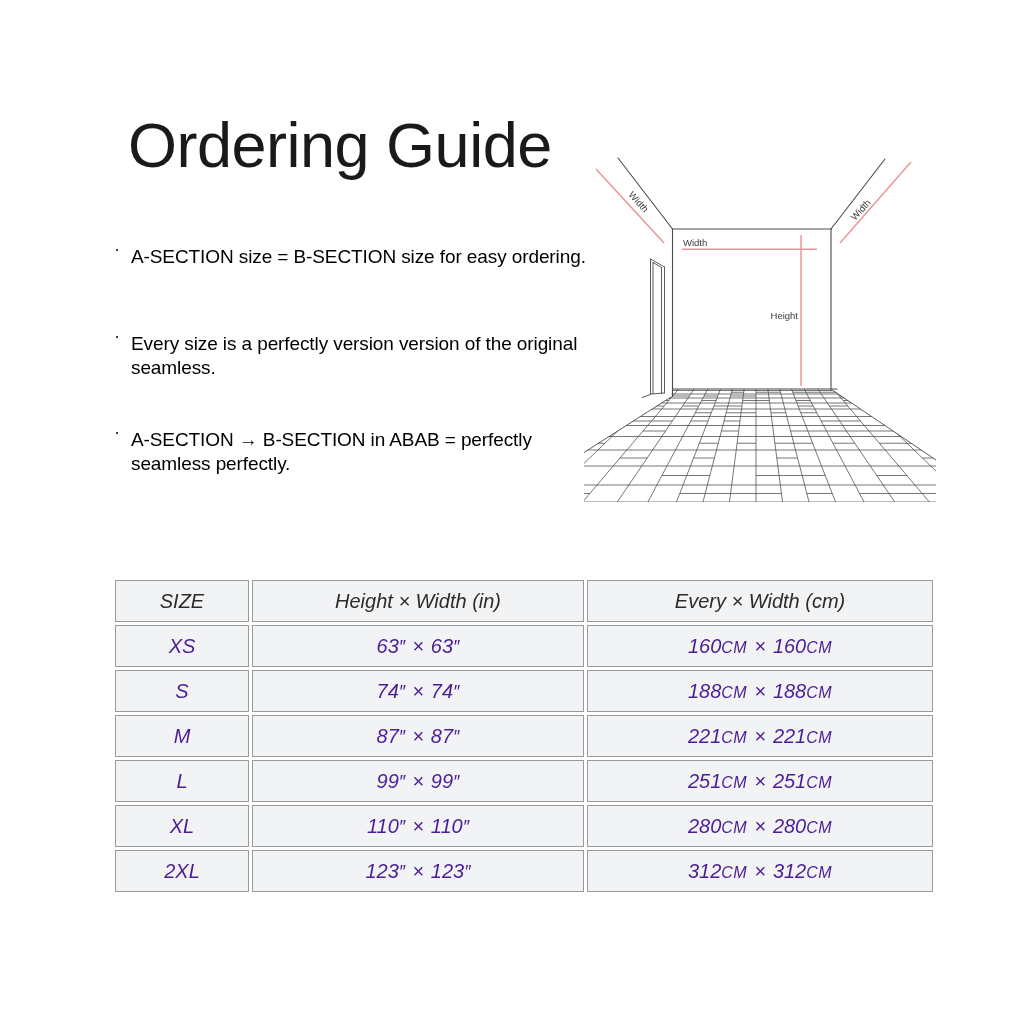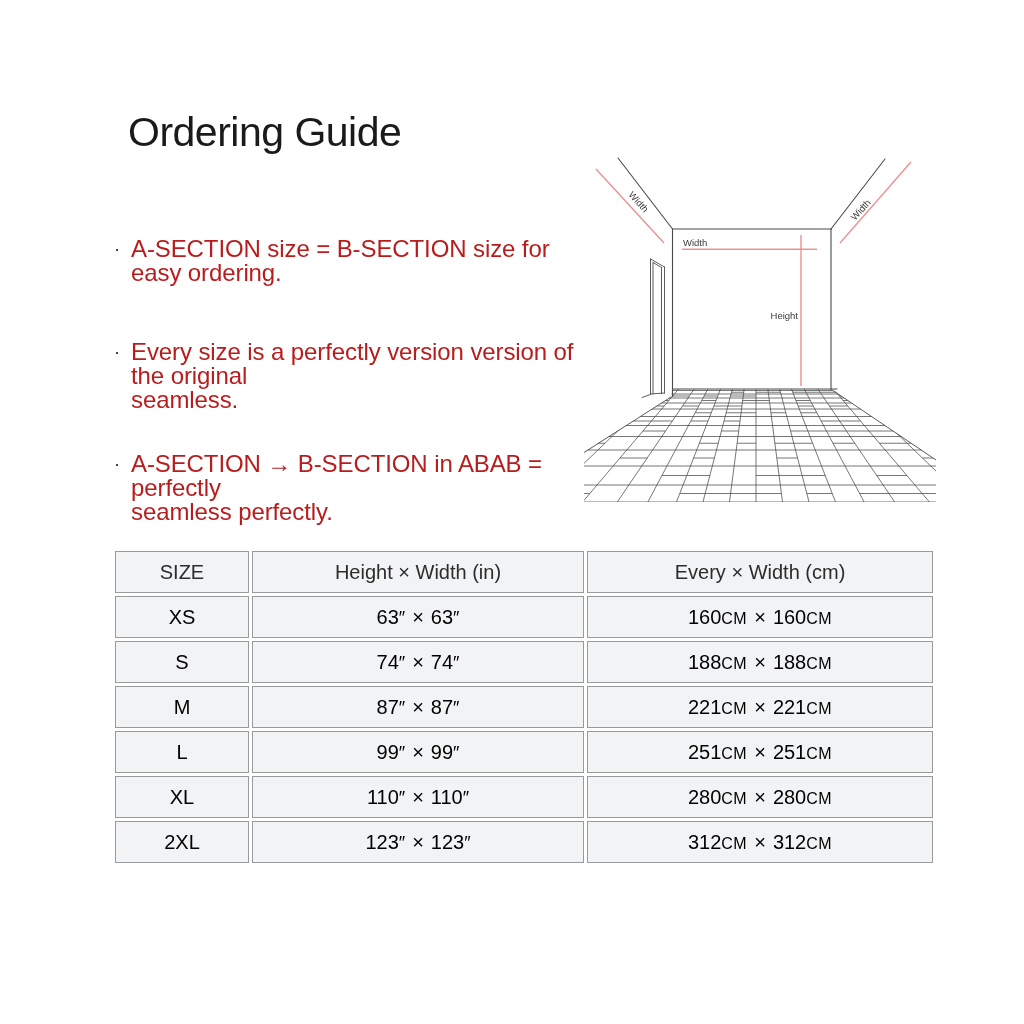--- a/index.html
+++ b/index.html
@@ -5,55 +5,56 @@
   html,body{margin:0;padding:0;}
   body{
     width:1024px;height:1024px;position:relative;background:#ffffff;
     font-family:"Liberation Sans", sans-serif;overflow:hidden;
   }
   .page{position:absolute;inset:0;}
 
   
   .title{
     position:absolute;left:128px;top:109px;margin:0;
-    font-size:41px;font-weight:400;letter-spacing:-0.5px;color:#1a1a1a;
+    font-size:63px;font-weight:400;letter-spacing:-0.5px;color:#1a1a1a;
     white-space:nowrap;
   }
 
   
   .notes{position:absolute;left:114px;top:237px;width:490px;}
   .note{display:flex;align-items:flex-start;}
   .note-1{margin-bottom:55px;}
   .note-2{margin-bottom:40px;}
   .note .marker{
     width:17px;flex:0 0 17px;color:#1d1d1d;font-size:18px;line-height:24px;
   }
   .note .note-text{
-    font-size:24px;line-height:24px;color:#b91c1c;letter-spacing:-0.1px;
+    font-size:19px;line-height:24px;color:#000000;letter-spacing:-0.1px;margin-top:8px;
   }
 
   
   .room{position:absolute;left:584px;top:143px;}
   .room .sketch{stroke:#4a4a4a;fill:none;stroke-width:1.1;stroke-linecap:round;}
   .room .thin{stroke-width:0.9;}
   .room .measure{stroke:#ec9195;stroke-width:1.4;fill:none;}
   .room text{
     font-family:"Liberation Sans", sans-serif;font-size:9.5px;fill:#3a3a3a;
   }
   #floor-lines line{stroke:#4a4a4a;stroke-width:0.75;}
 
   
   .size-table{
-    position:absolute;left:112px;top:548px;width:824px;
+    position:absolute;left:112px;top:577px;width:824px;
     border-collapse:separate;border-spacing:3px;background:#ffffff;
     table-layout:fixed;
+    font-style:italic;
   }
   .size-table th,.size-table td{
     background:#f2f3f5;border:1px solid #989b9e;text-align:center;
-    vertical-align:middle;height:40px;padding:0;color:#000000;
+    vertical-align:middle;height:40px;padding:0;color:#4c1d95;
     font-size:20px;font-weight:400;white-space:nowrap;
   }
   .size-table th{color:#2c2c2c;}
   .size-table .times{margin:0 7px;}
   .size-table .unit{
     font-size:16px;text-transform:uppercase;letter-spacing:0.5px;
   }
   .size-table .prime{font-size:18px;}
 </style>
 </head>

